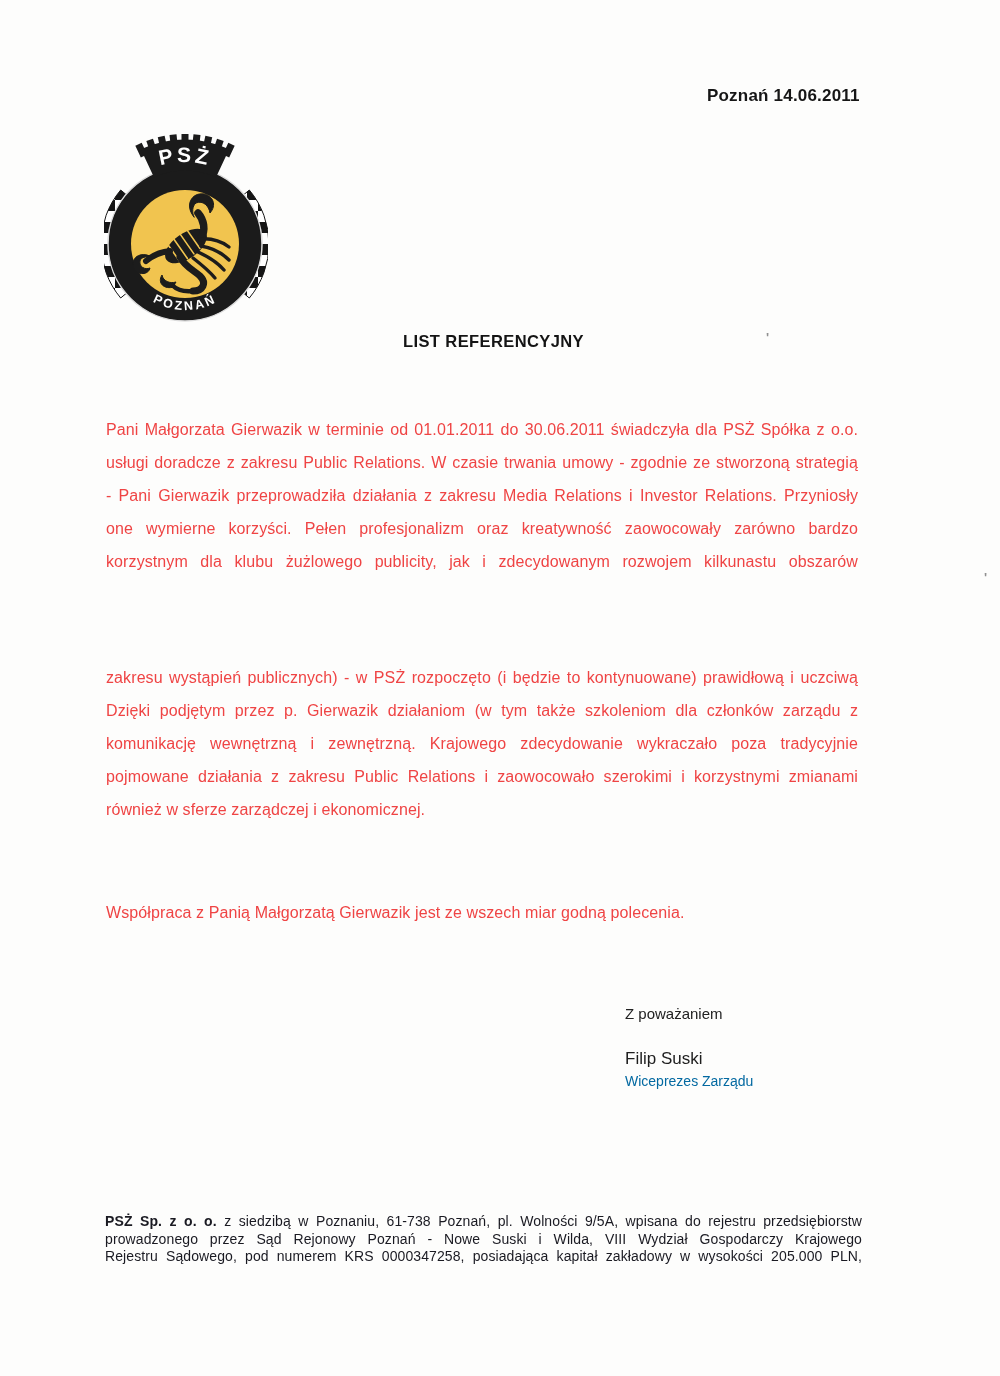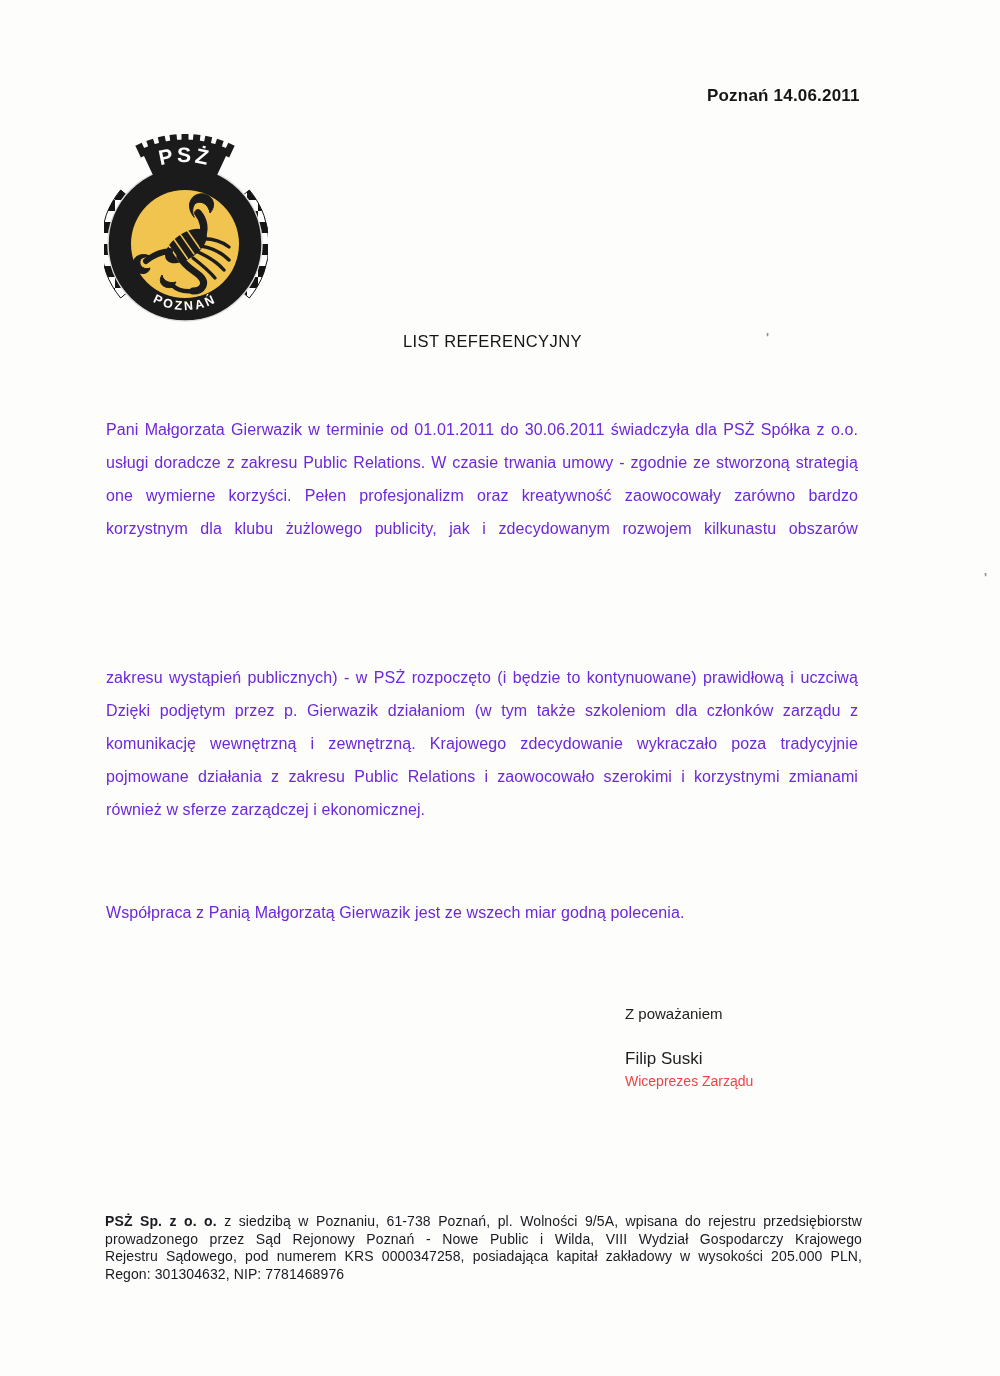--- a/index.html
+++ b/index.html
@@ -12,42 +12,42 @@
     color:#1c1c1c;
     overflow:hidden;
   }
   .date{
     position:absolute;left:707px;top:86px;
     font-size:17px;font-weight:bold;letter-spacing:.2px;color:#161616;
   }
   .logo{position:absolute;left:104px;top:134px;}
   .title{
     position:absolute;left:403px;top:332px;
-    font-size:16.5px;font-weight:normal;letter-spacing:.4px;color:#141414;
+    font-size:16.5px;font-weight:bold;letter-spacing:.4px;color:#141414;
   }
   .artifact{position:absolute;color:#909090;font-size:13px;font-weight:bold;}
   .artifact.a1{left:766px;top:330px;}
   .artifact.a2{left:984px;top:570px;}
   .para{
     position:absolute;left:106px;width:752px;
-    font-size:16px;color:#6d28d9;letter-spacing:.1px;
+    font-size:16px;color:#ef4444;letter-spacing:.1px;
   }
   .p1{top:413px;}
   .p2{top:661px;}
   .p3{top:896px;}
   .jline{
     height:33px;line-height:33px;
     text-align:justify;text-align-last:justify;
     white-space:nowrap;overflow:visible;
   }
   .jline.last{text-align-last:left;white-space:normal;}
   .closing{position:absolute;left:625px;top:1004px;}
   .valediction{font-size:15px;line-height:20px;color:#222;}
   .signer-name{font-size:17px;line-height:20px;margin-top:25px;color:#1e1e1e;}
-  .signer-role{font-size:14px;line-height:18px;margin-top:3px;color:#ef4444;}
+  .signer-role{font-size:14px;line-height:18px;margin-top:3px;color:#0369a1;}
   .footer{
     position:absolute;left:105px;top:1213px;width:757px;
     font-size:14px;color:#1a1a22;letter-spacing:.1px;
   }
   .fline{
     height:17.5px;line-height:17.5px;
     text-align:justify;text-align-last:justify;white-space:nowrap;
   }
   .fline.last{text-align-last:left;white-space:normal;}
   .fline .b{font-weight:bold;}
@@ -131,20 +131,21 @@
   </svg>
 
   <div class="title">LIST REFERENCYJNY</div>
 
   <div class="artifact a1">'</div>
   <div class="artifact a2">'</div>
 
   <div class="para p1">
     <div class="jline">Pani Małgorzata Gierwazik w terminie od 01.01.2011 do 30.06.2011 świadczyła dla PSŻ Spółka z o.o.</div>
     <div class="jline">usługi doradcze z zakresu Public Relations. W czasie trwania umowy - zgodnie ze stworzoną strategią</div>
+    <div class="jline">- Pani Gierwazik przeprowadziła działania z zakresu Media Relations i Investor Relations. Przyniosły</div>
     <div class="jline">one wymierne korzyści. Pełen profesjonalizm oraz kreatywność zaowocowały zarówno bardzo</div>
     <div class="jline">korzystnym dla klubu żużlowego publicity, jak i zdecydowanym rozwojem kilkunastu obszarów</div>
   </div>
 
   <div class="para p2">
     <div class="jline">zakresu wystąpień publicznych) - w PSŻ rozpoczęto (i będzie to kontynuowane) prawidłową i uczciwą</div>
     <div class="jline">Dzięki podjętym przez p. Gierwazik działaniom (w tym także szkoleniom dla członków zarządu z</div>
     <div class="jline">komunikację wewnętrzną i zewnętrzną. Krajowego zdecydowanie wykraczało poza tradycyjnie</div>
     <div class="jline">pojmowane działania z zakresu Public Relations i zaowocowało szerokimi i korzystnymi zmianami</div>
     <div class="jline last">również w sferze zarządczej i ekonomicznej.</div>
@@ -155,18 +156,17 @@
   </div>
 
   <div class="closing">
     <div class="valediction">Z poważaniem</div>
     <div class="signer-name">Filip Suski</div>
     <div class="signer-role">Wiceprezes Zarządu</div>
   </div>
 
   <div class="footer">
     <div class="fline"><span class="b">PSŻ Sp. z o. o.</span><span> z siedzibą w Poznaniu, 61-738 Poznań, pl. Wolności 9/5A, wpisana do rejestru przedsiębiorstw</span></div>
-    <div class="fline">prowadzonego przez Sąd Rejonowy Poznań - Nowe Public i Wilda, VIII Wydział Gospodarczy Krajowego</div>
+    <div class="fline">prowadzonego przez Sąd Rejonowy Poznań - Nowe Suski i Wilda, VIII Wydział Gospodarczy Krajowego</div>
     <div class="fline">Rejestru Sądowego, pod numerem KRS 0000347258, posiadająca kapitał zakładowy w wysokości 205.000 PLN,</div>
-    <div class="fline last">Regon: 301304632, NIP: 7781468976</div>
   </div>
 
 </div>
 
 </body></html>

